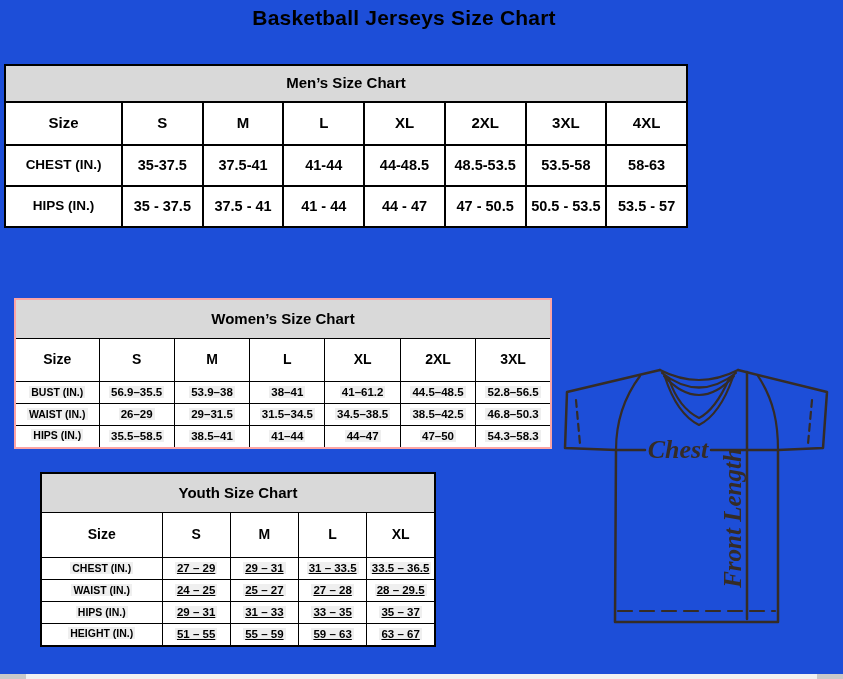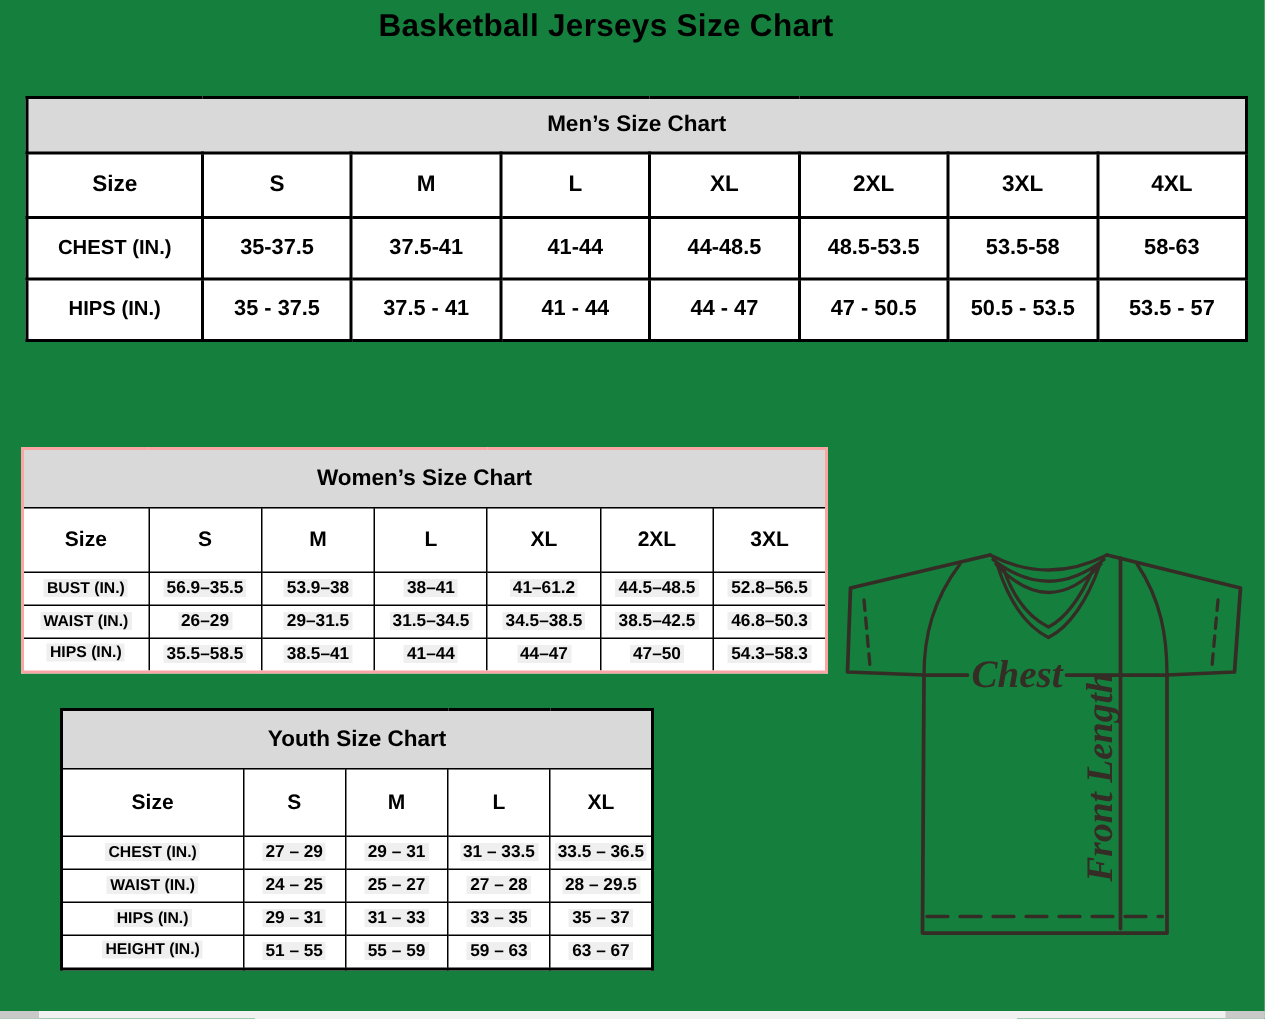--- a/index.html
+++ b/index.html
@@ -1,35 +1,35 @@
 <!DOCTYPE html>
 <html><head>
 <meta charset="utf-8">
 <style>
   html,body{margin:0;padding:0;}
   body{
     width:843px;height:679px;position:relative;background:#ffffff;
     font-family:"Liberation Sans", sans-serif;color:#000;
     overflow:hidden;
   }
-  .page{position:absolute;inset:0;background:#15803d;}
+  .page{position:absolute;inset:0;background:#1d4ed8;}
   .title{
     position:absolute;top:6px;left:0;width:808px;margin:0;
     text-align:center;font-size:21px;font-weight:bold;letter-spacing:.2px;
   }
   table{
     position:absolute;border-collapse:collapse;table-layout:fixed;background:#fff;
   }
   th,td{
     border:1px solid #000;text-align:center;vertical-align:middle;
     padding:0;font-weight:bold;line-height:1.1;
   }
   .table-header th{background:#d9d9d9;font-size:15px;}
   
-  #mens{left:17px;top:64px;width:815px;}
+  #mens{left:4px;top:64px;width:684px;}
   #mens th,#mens td{border-width:2px;}
   #mens col.first{width:117px;}
   #mens .table-header th{height:35px;}
   #mens .size-row th{height:41px;font-size:15px;}
   #mens tbody tr{height:41px;}
   #mens tbody th{font-size:13.5px;}
   #mens tbody td{font-size:14.5px;}
   
   #womens{left:14px;top:298px;width:538px;}
   #womens th,#womens td{border-width:1px;}
@@ -42,21 +42,21 @@
   #womens tbody td{font-size:11.5px;}
   
   #youth{left:14px;top:472px;width:396px;margin-left:26px;}
   #youth th,#youth td{border-width:1px;}
   #youth{border:2px solid #000;}
   #youth col.first{width:121px;}
   #youth .table-header th{height:38px;}
   #youth .size-row th{height:44px;font-size:14px;}
   #youth tbody tr{height:22px;}
   #youth tbody th{font-size:10.5px;}
-  #youth tbody td{font-size:11.5px;}
+  #youth tbody td{font-size:11.5px;text-decoration:underline;}
   
   .hl{background:#efefef;padding:0 2px;}
   
   .jersey{position:absolute;left:556px;top:358px;width:276px;height:267px;}
   .jersey text{
     font-family:"Liberation Serif","DejaVu Serif",serif;
     font-style:italic;font-weight:bold;fill:#352c26;
   }
   
   .scrollbar{position:absolute;left:0;top:674px;width:843px;height:5px;background:#f1f1f1;}

